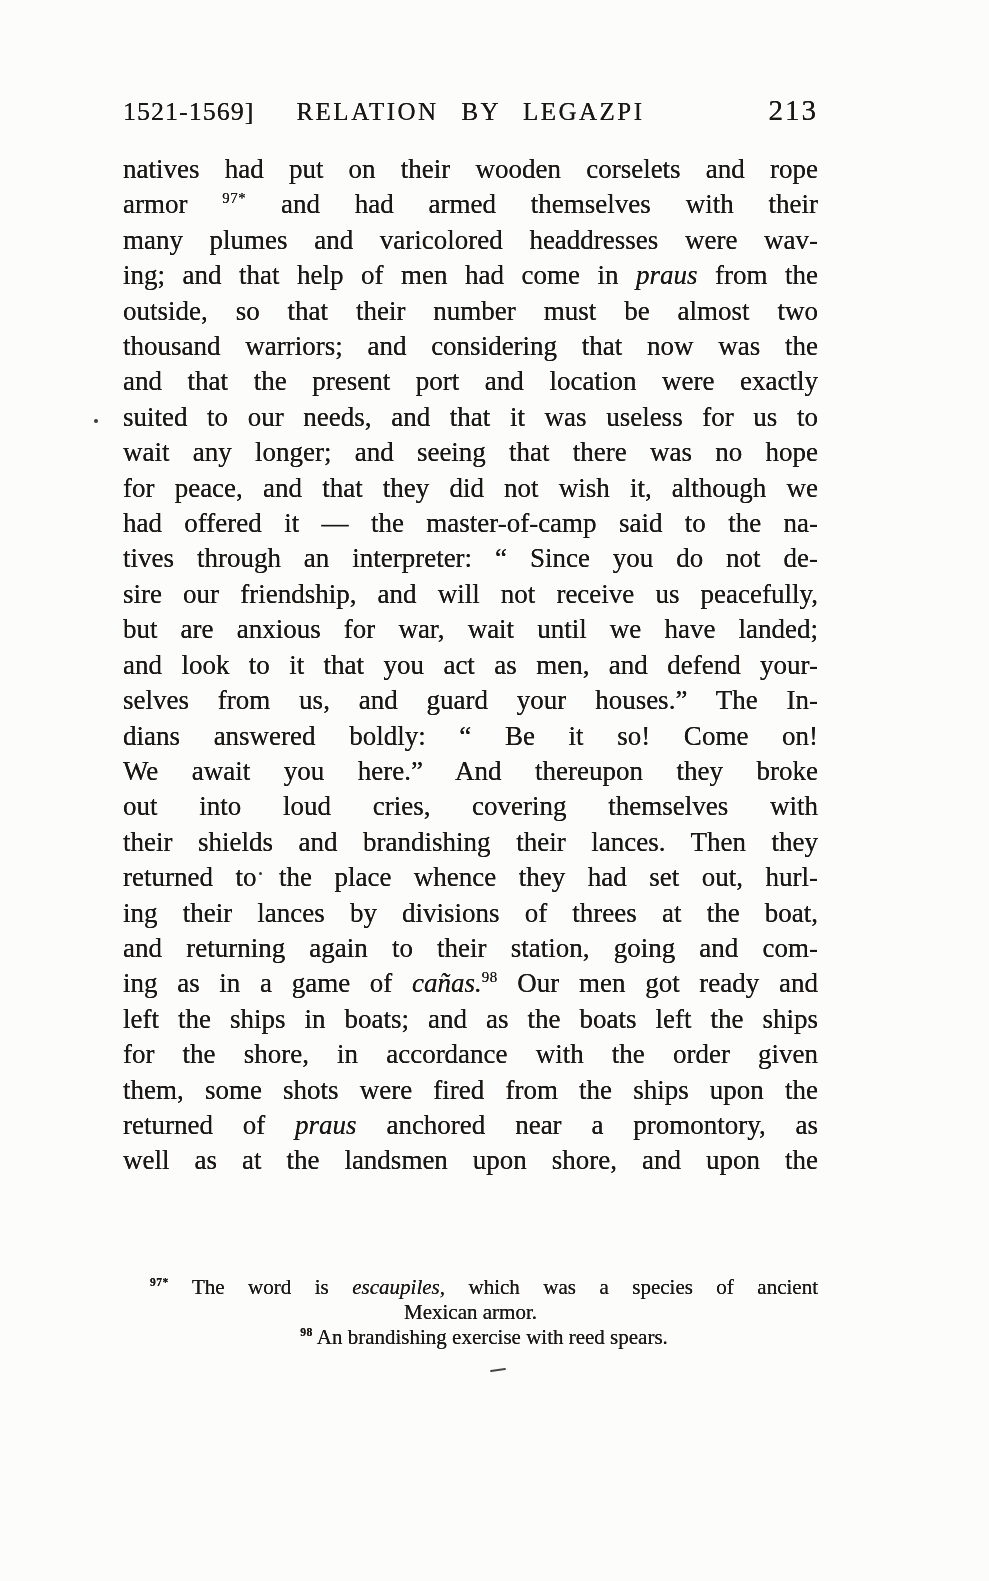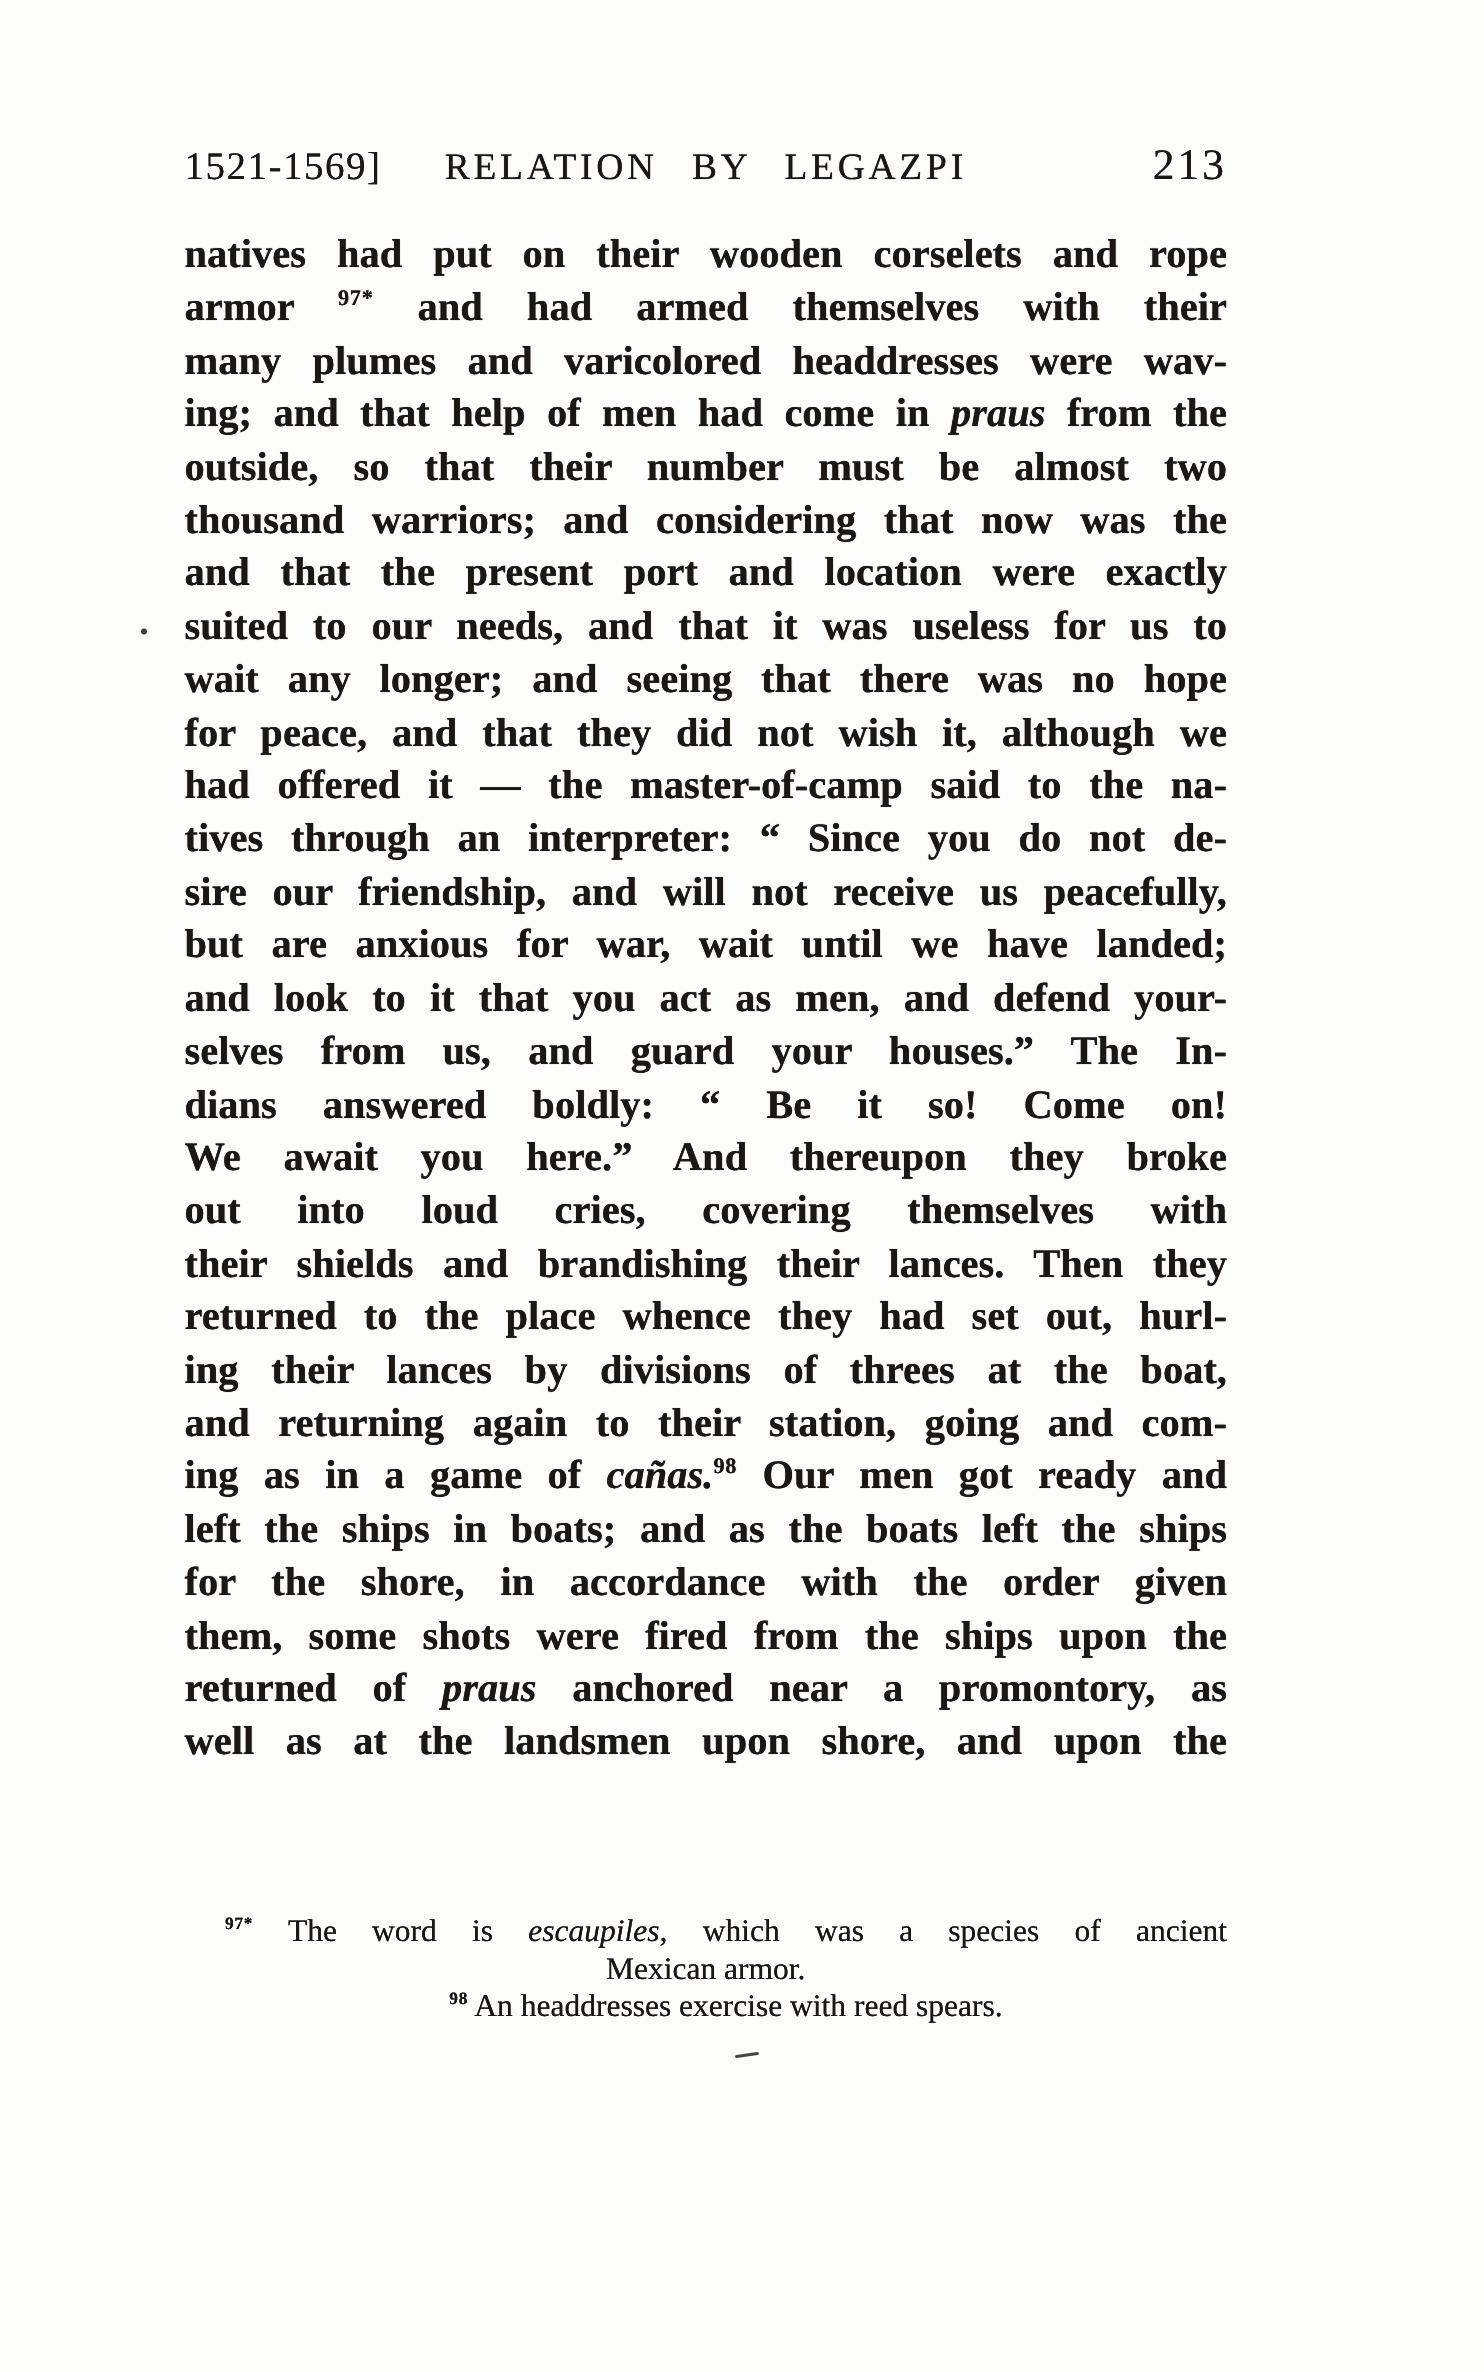--- a/index.html
+++ b/index.html
@@ -54,21 +54,20 @@
     top:152px;
     width:695px;
     font-size:27px;
     line-height:35.4px;
     text-shadow:0 0 .45px currentColor;
   }
   .body-text .line{
     text-align:justify;
     text-align-last:justify;
     white-space:normal;
-    font-weight:bold;
   }
   .seg{}
   .italic{font-style:italic;}
   .sup{
     font-size:0.55em;
     vertical-align:super;
     line-height:0;
     letter-spacing:.5px;
   }
   .bold{font-weight:bold;}
@@ -150,20 +149,20 @@
       <div class="line"><span class="seg">left the ships in boats; and as the boats left the ships</span></div>
       <div class="line"><span class="seg">for the shore, in accordance with the order given</span></div>
       <div class="line"><span class="seg">them, some shots were fired from the ships upon the</span></div>
       <div class="line"><span class="seg">returned of </span><span class="seg italic">praus</span><span class="seg"> anchored near a promontory, as</span></div>
       <div class="line"><span class="seg">well as at the landsmen upon shore, and upon the</span></div>
     </div>
 
   <div class="footnotes">
       <div class="line"><span class="seg sup bold">97*</span><span class="seg"> The word is </span><span class="seg italic">escaupiles,</span><span class="seg"> which was a species of ancient</span></div>
       <div class="line"><span class="seg">Mexican armor.</span></div>
-      <div class="line"><span class="seg sup bold">98</span><span class="seg"> An headdresses exercise with reed spears.</span></div>
+      <div class="line"><span class="seg sup bold">98</span><span class="seg"> An brandishing exercise with reed spears.</span></div>
     </div>
 
   <span class="speck speck-1"></span>
   <span class="speck speck-2"></span>
   <span class="mark-tilde"></span>
 
 </div>
 
 </body></html>

